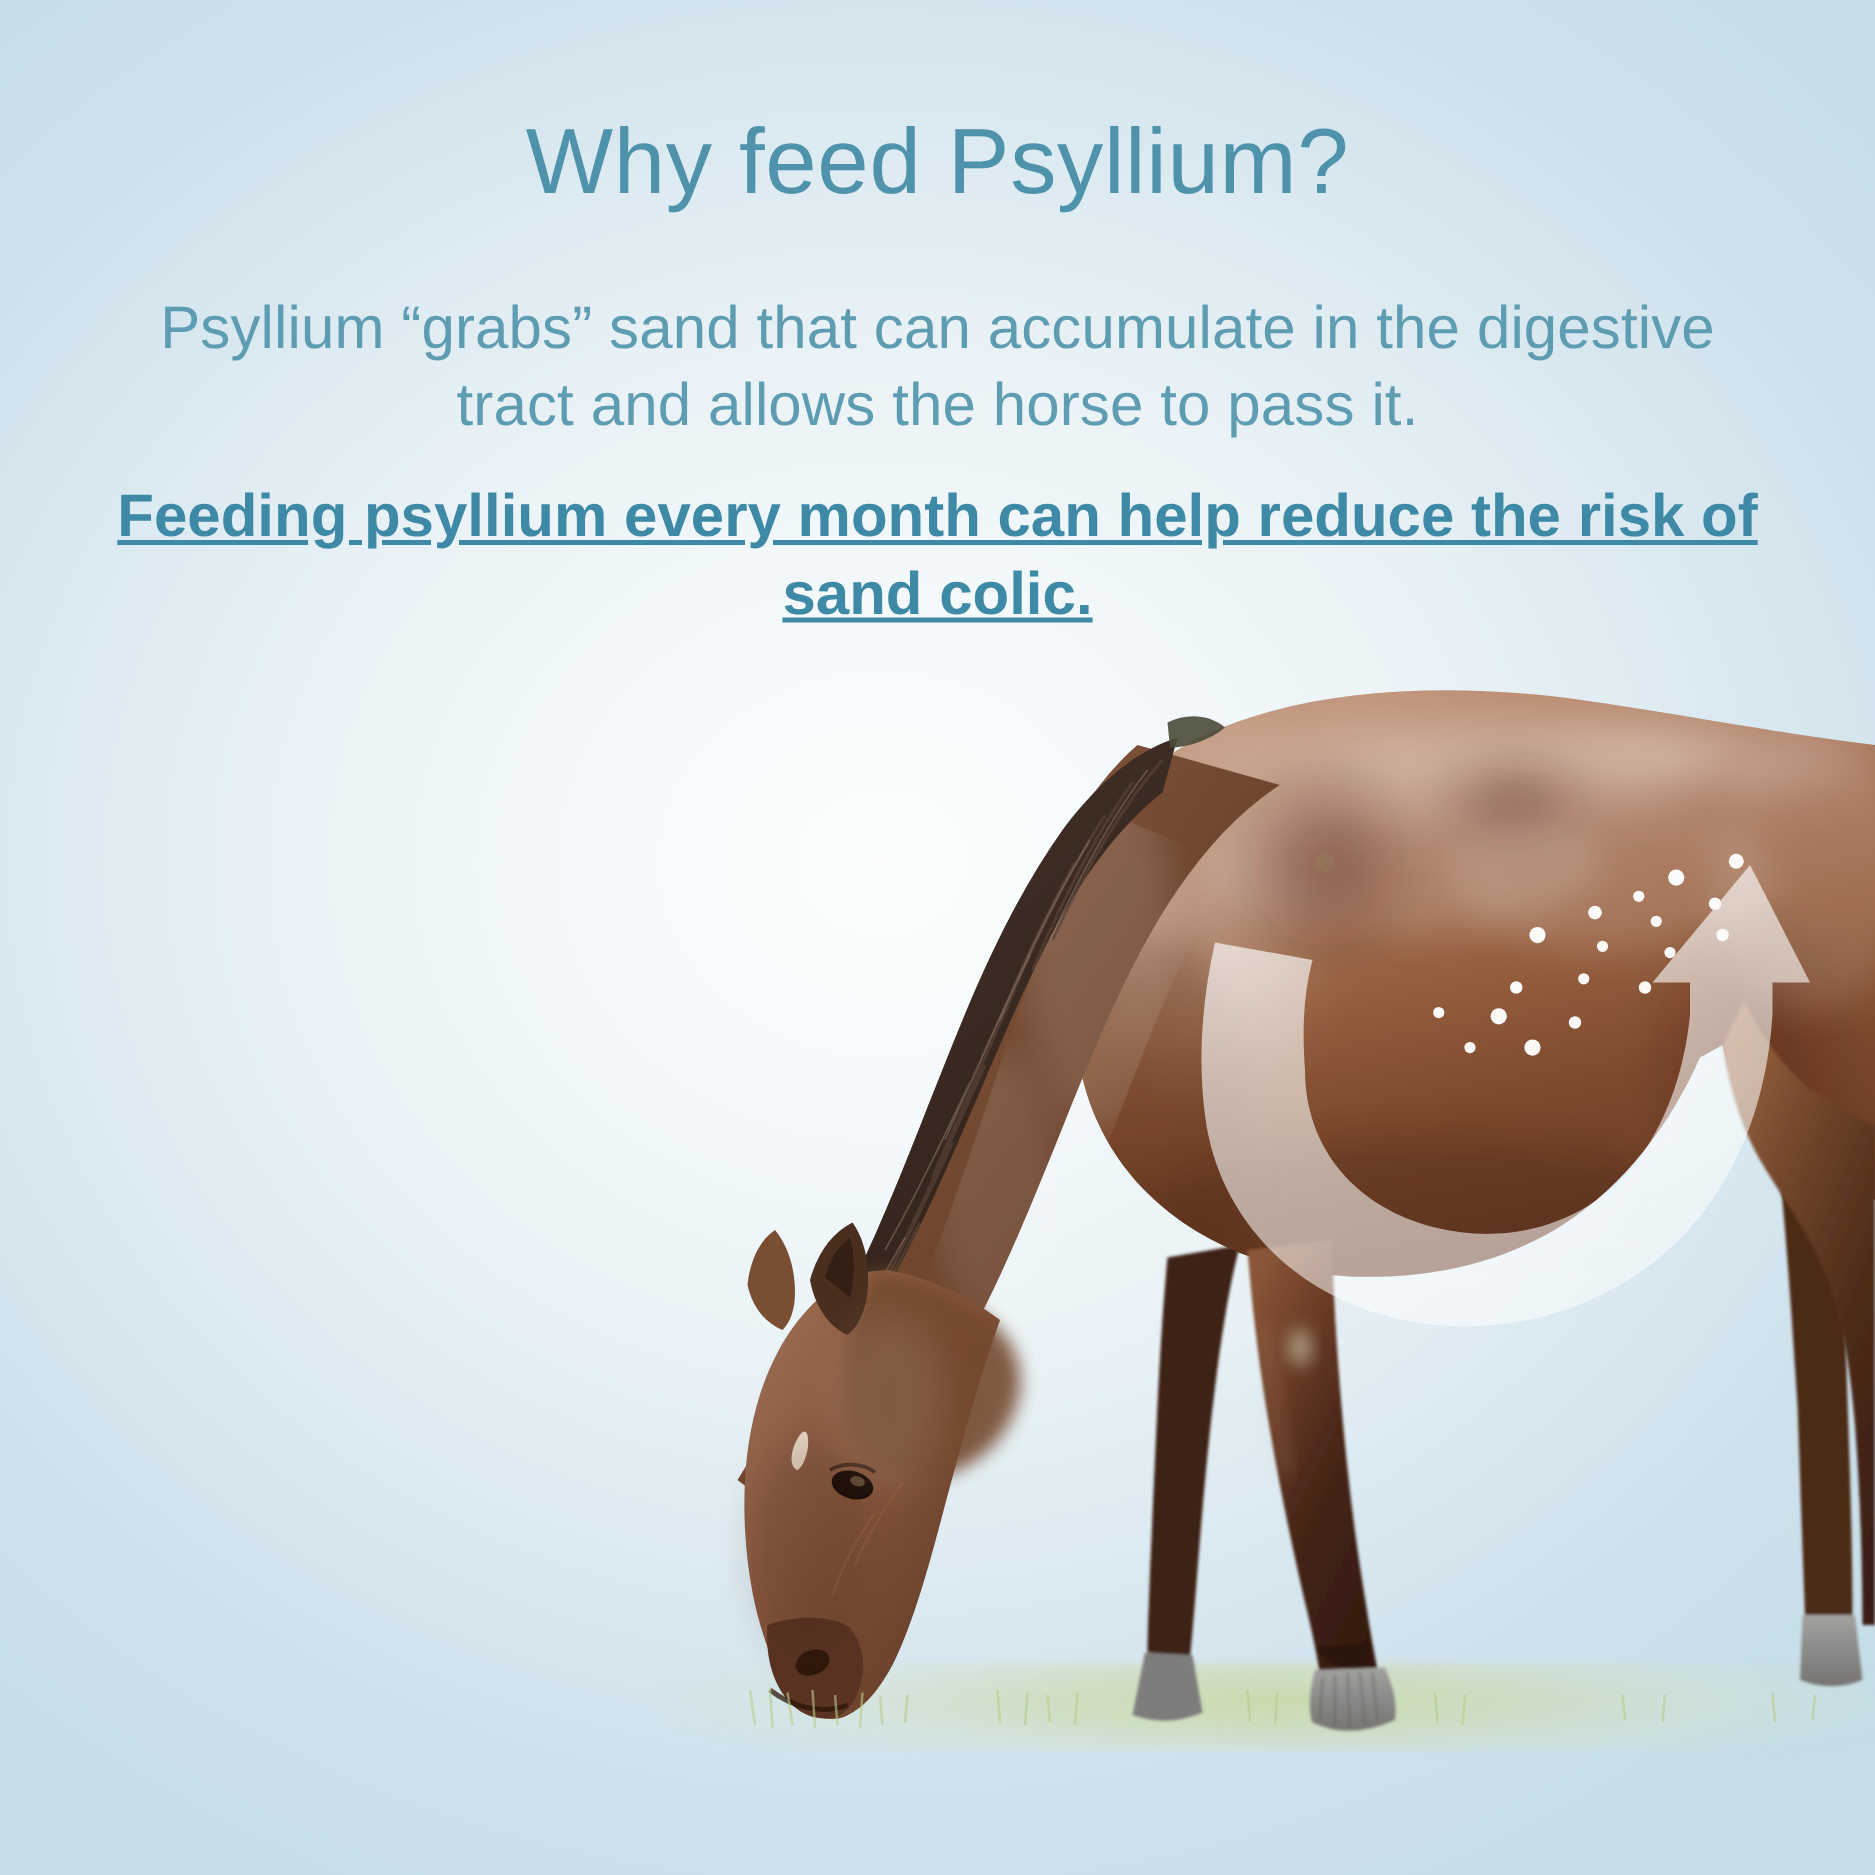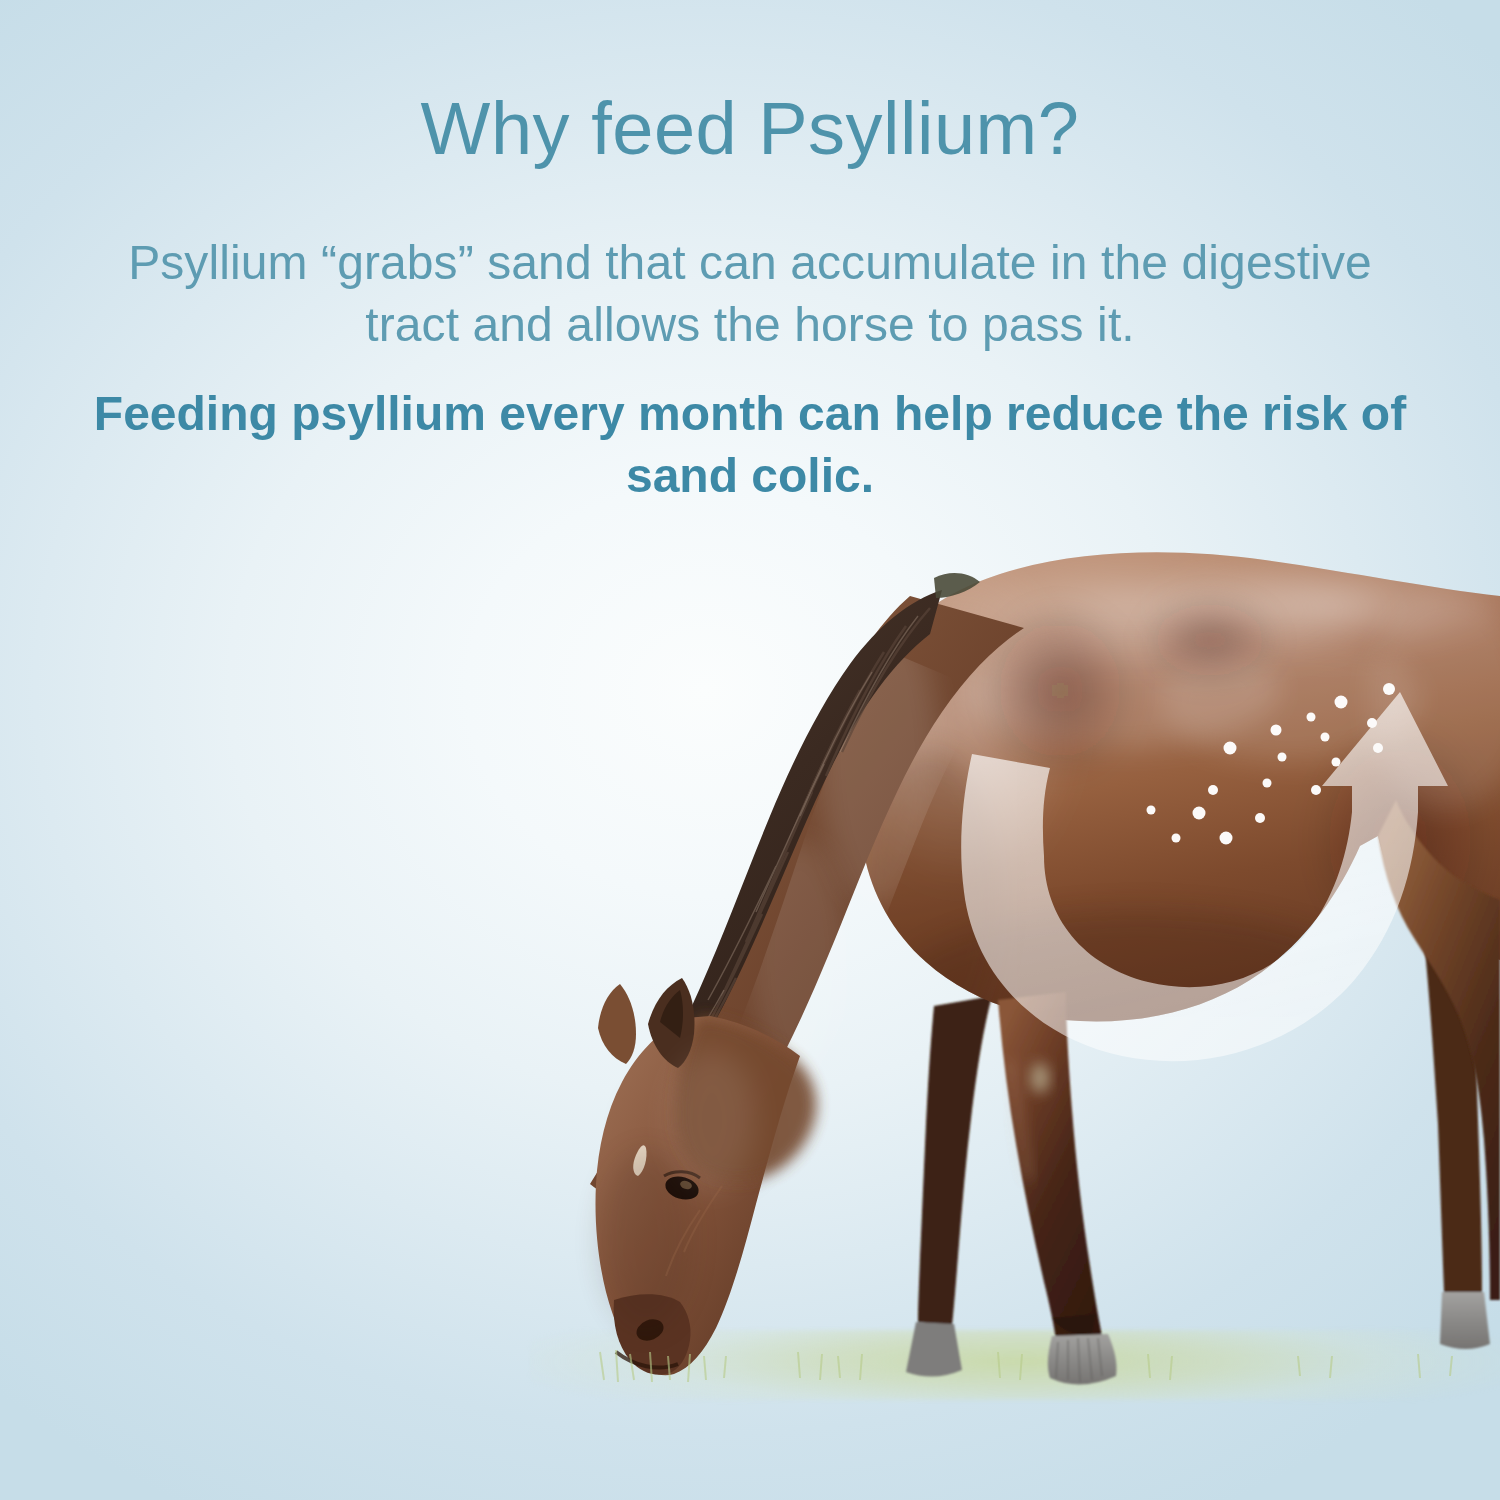--- a/index.html
+++ b/index.html
@@ -34,20 +34,21 @@
     font-weight:400;letter-spacing:0.1px;
     color:#5e9cb2;
     padding-top:50px;
   }
   .para-bold{
     margin:0 auto;width:1360px;
     font-size:48px;line-height:1.30;
     font-weight:700;letter-spacing:0px;
     color:#3d89a6;
     padding-top:10px;
+    text-decoration:underline;
   }
 
   
   .scene{position:absolute;left:0;top:0;width:1500px;height:1500px;z-index:20;}
   .scene svg{display:block;width:1500px;height:1500px;}
 
   
   .ground{
     position:absolute;left:530px;top:1330px;width:980px;height:70px;z-index:15;
     background:

